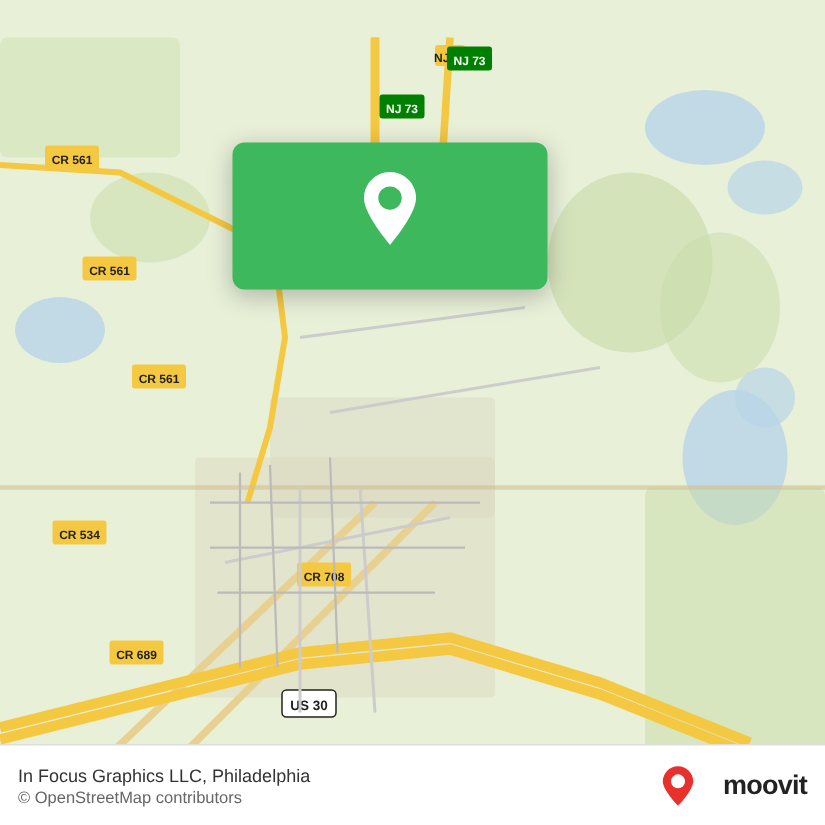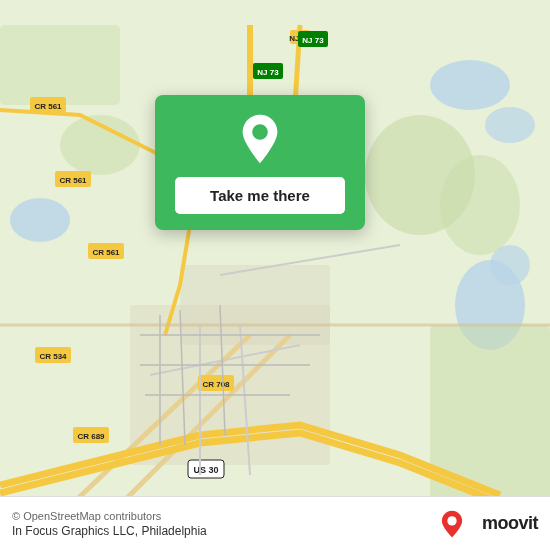--- a/index.html
+++ b/index.html
@@ -187,27 +187,26 @@
   </svg>
 
   <div id="location-card">
 
     <svg id="pin-icon" viewBox="0 0 52 60" xmlns="http://www.w3.org/2000/svg">
       <circle cx="26" cy="22" r="20" fill="white" opacity="0.3"></circle>
       <path d="M26 2 C15 2 6 11 6 22 C6 35 26 58 26 58 C26 58 46 35 46 22 C46 11 37 2 26 2 Z" fill="white"></path>
       <circle cx="26" cy="22" r="9" fill="#3db85c"></circle>
     </svg>
 
-    <button id="take-me-there-btn">Take me there</button>
   </div>
 
   <div id="bottom-bar">
     <div style="display:flex; flex-direction:column; gap:2px;">
+      <span id="business-name" style="font-size:12px;color:#333;font-weight:500;">In Focus Graphics LLC, Philadelphia</span>
       <span id="copyright-text" style="font-size:11px;color:#666;">© OpenStreetMap contributors</span>
-      <span id="business-name" style="font-size:12px;color:#333;font-weight:500;">In Focus Graphics LLC, Philadelphia</span>
     </div>
     <div id="moovit-logo" style="display:flex;align-items:center;gap:16px;">
 
       <svg id="moovit-pin" width="28" height="32" viewBox="0 0 28 36" xmlns="http://www.w3.org/2000/svg">
         <path d="M14 1 C6.8 1 1 6.8 1 14 C1 22 14 35 14 35 C14 35 27 22 27 14 C27 6.8 21.2 1 14 1 Z" fill="#e8302c"></path>
         <circle cx="14" cy="14" r="6" fill="white"></circle>
       </svg>
       <span id="moovit-text" style="font-size:18px;font-weight:bold;color:#222;letter-spacing:-0.5px;">moovit</span>
     </div>
   </div>

